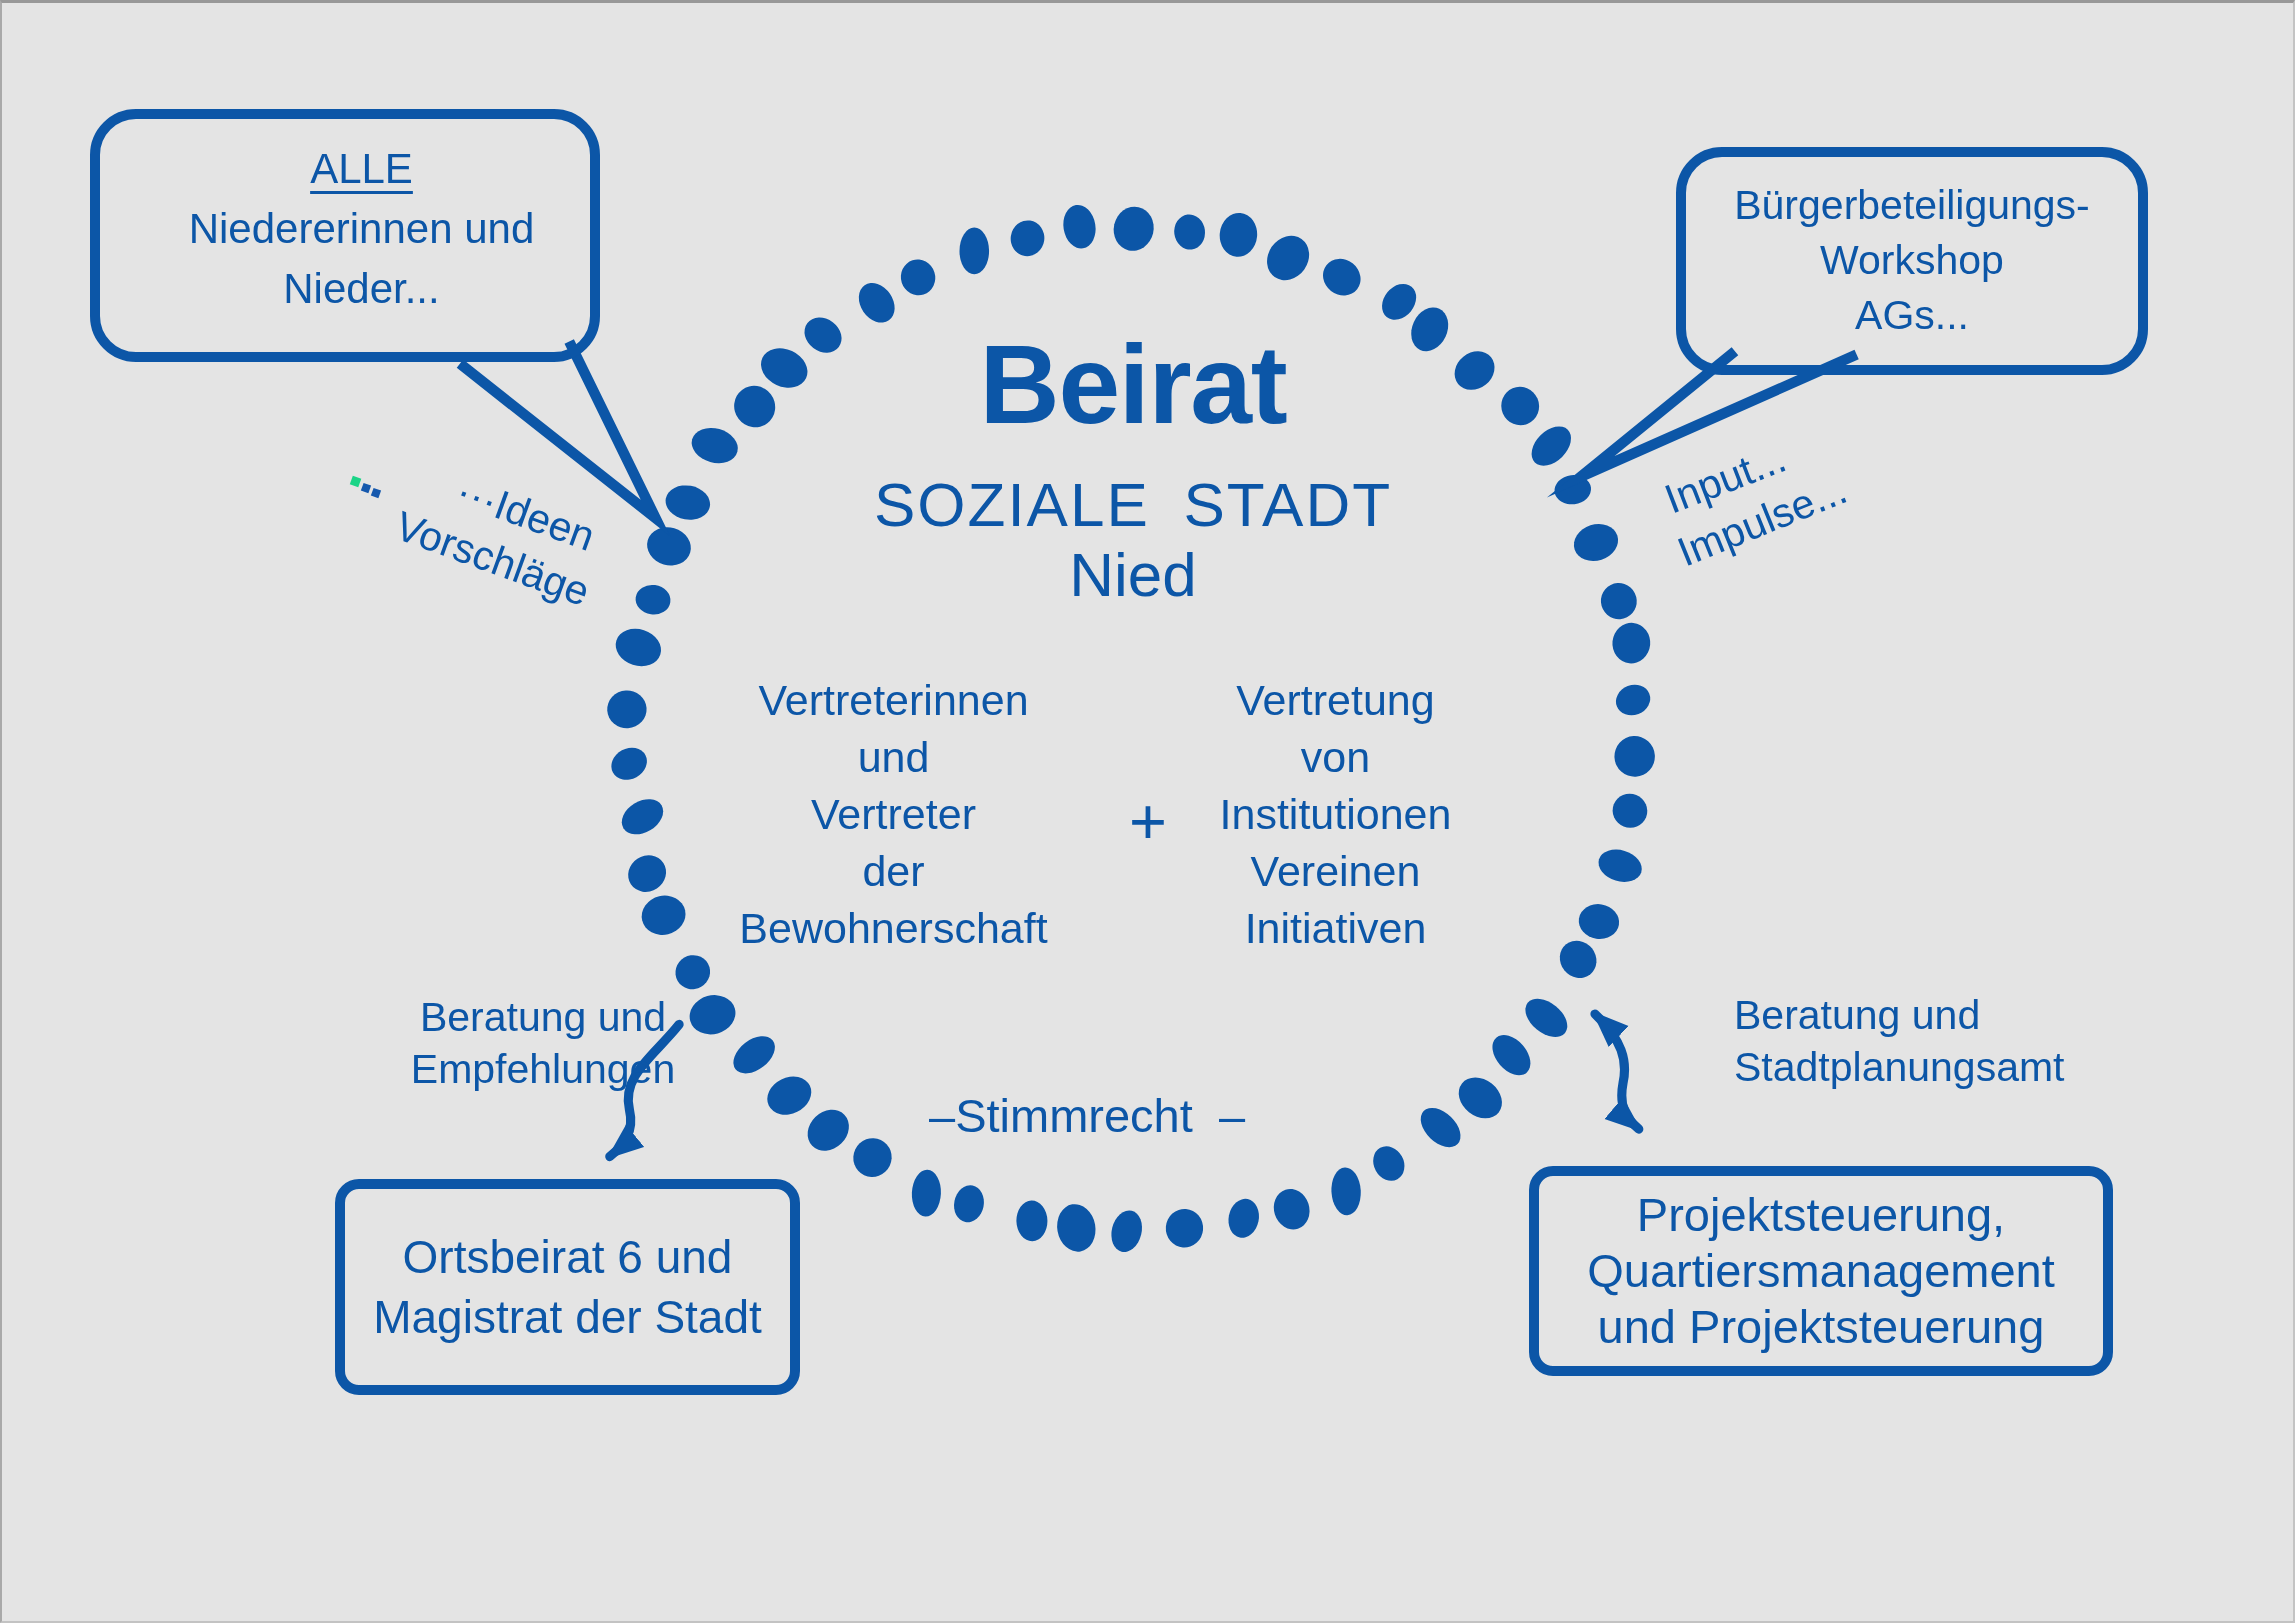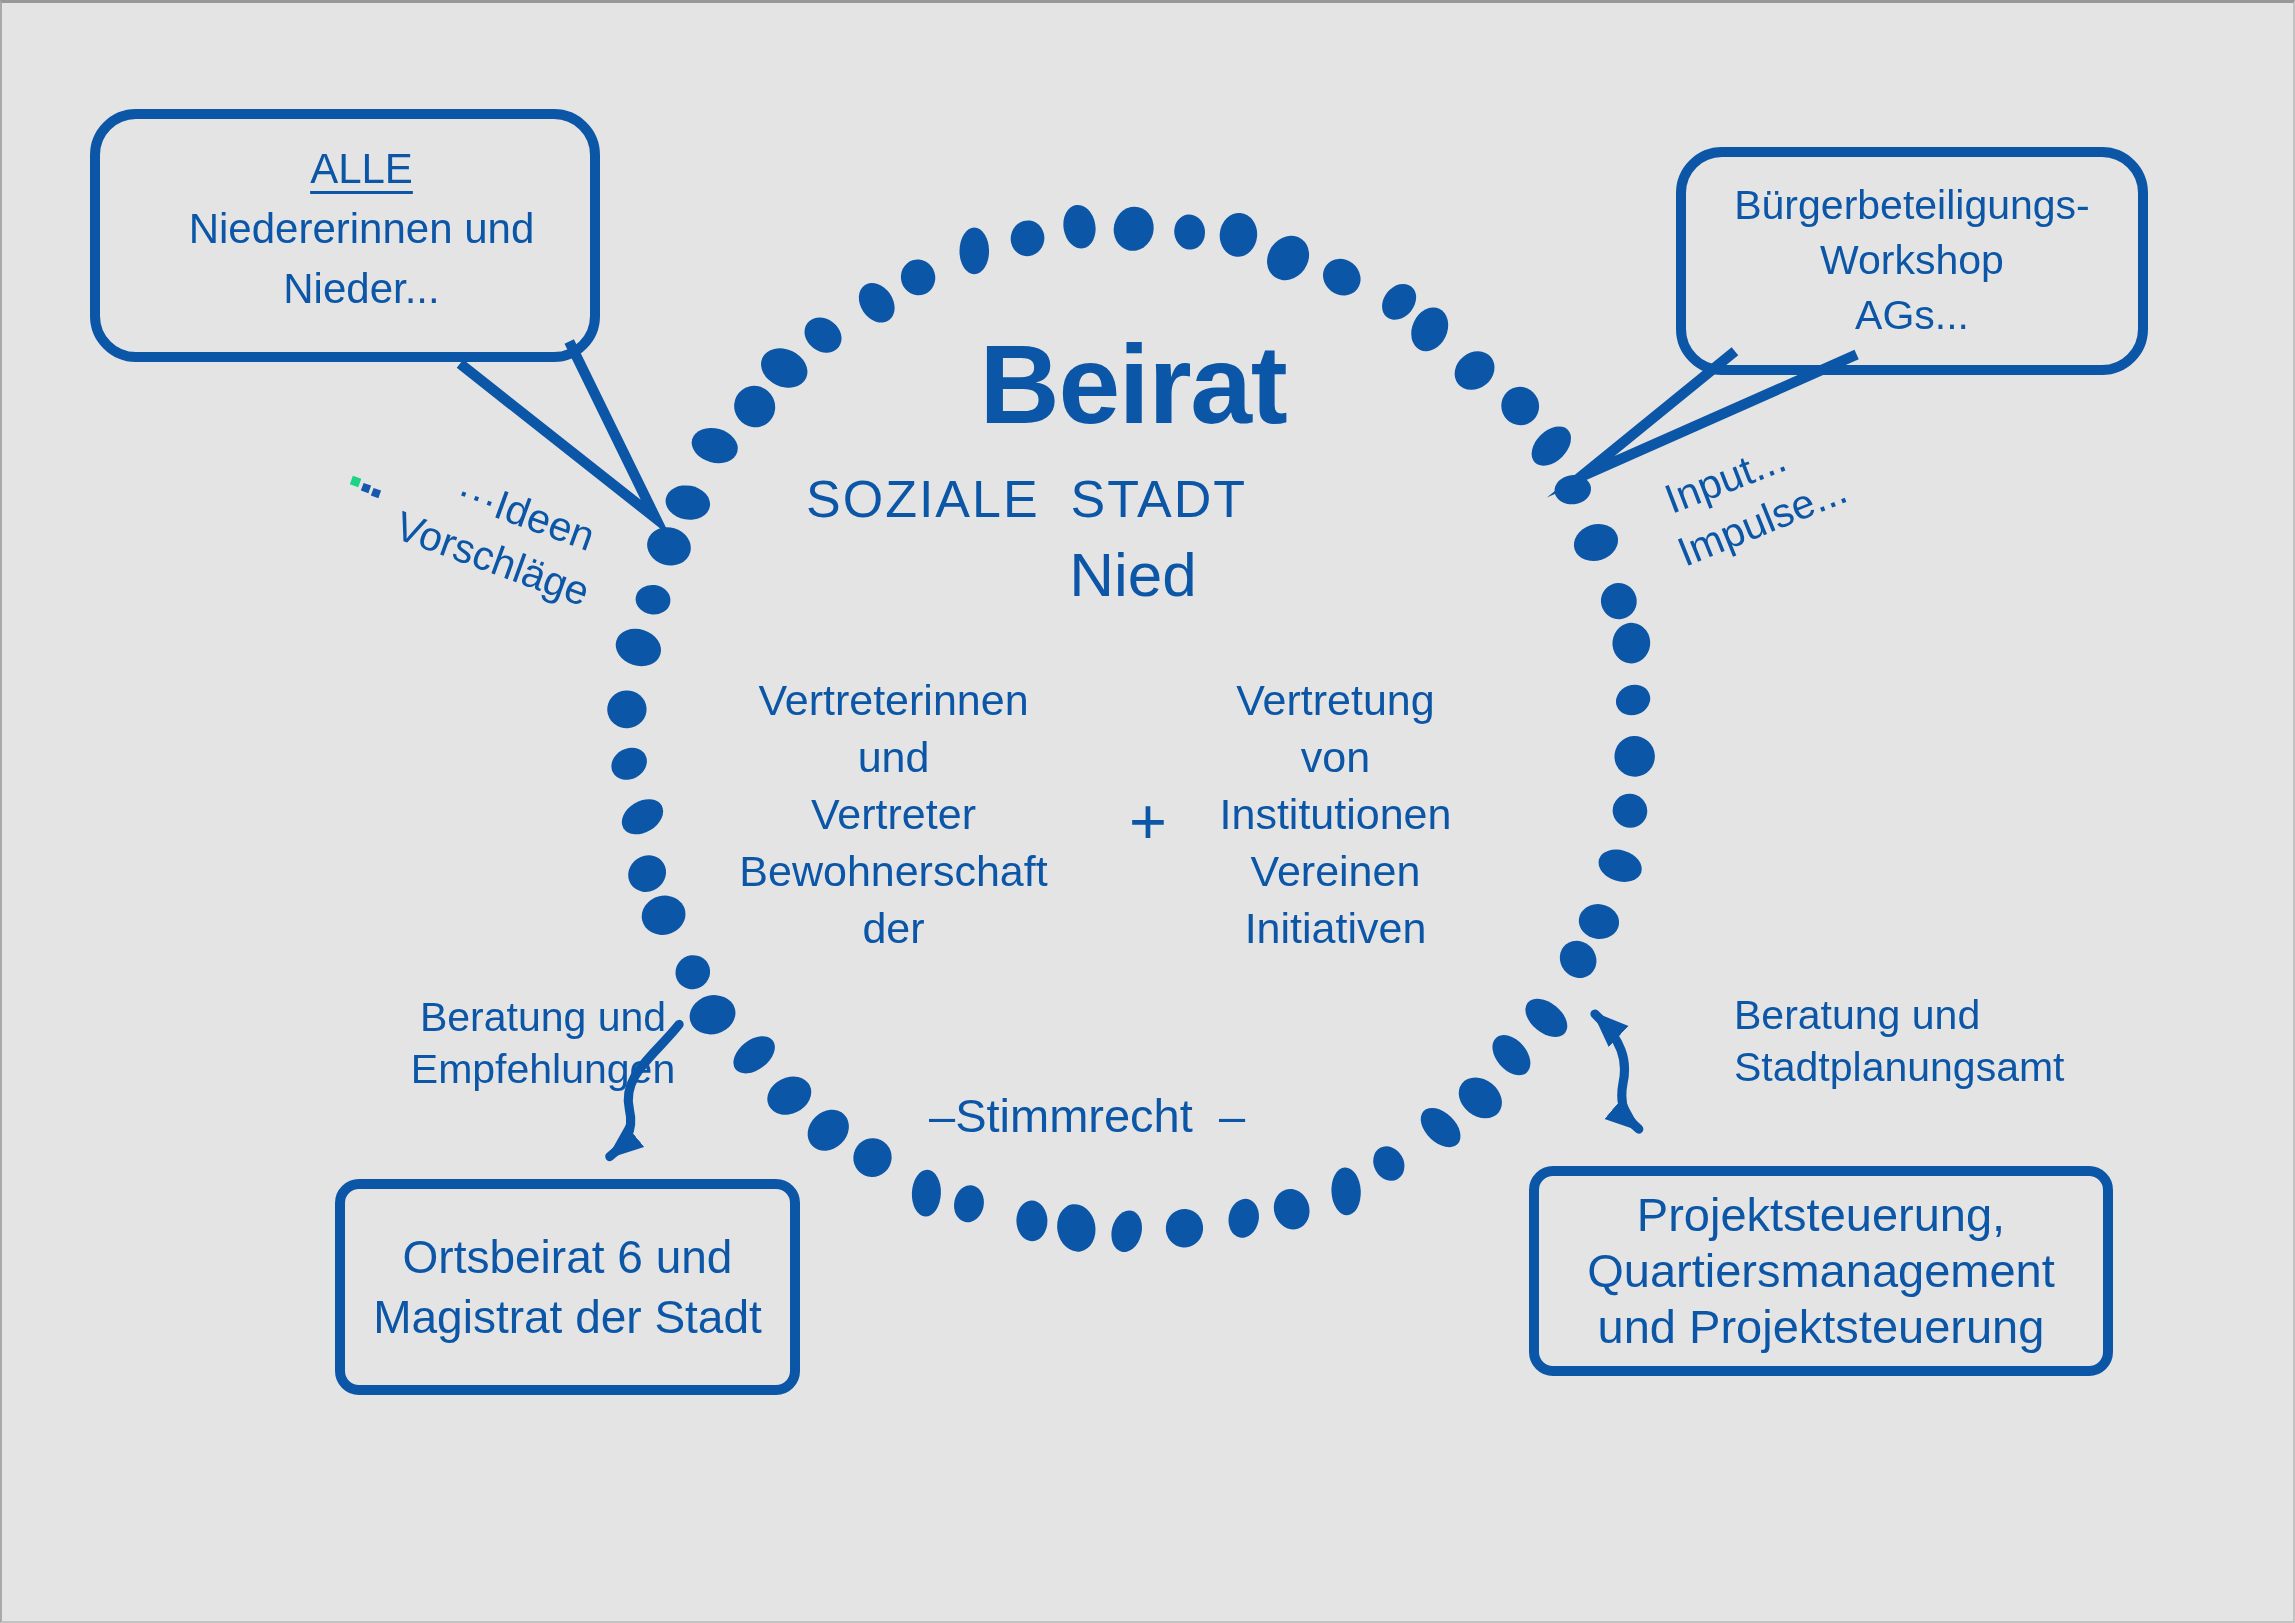--- a/index.html
+++ b/index.html
@@ -21,22 +21,22 @@
 
   
   .bbox{position:absolute;border:10.5px solid #0c56a7;border-radius:24px;
         display:flex;flex-direction:column;justify-content:center;align-items:center;text-align:center;}
   .bbox-bl{left:335px;top:1179px;width:445px;height:196px;font-size:46px;line-height:60px;}
   .bbox-br{left:1529px;top:1166px;width:564px;height:190px;font-size:47px;line-height:56px;}
 
   
   .t-beirat{position:absolute;left:806px;top:321px;width:654px;text-align:center;
             font-size:111px;font-weight:bold;letter-spacing:-1.3px;}
-  .t-soziale{position:absolute;left:806px;top:469px;width:654px;
-             font-size:52px;letter-spacing:2px;word-spacing:14.4px;}
+  .t-soziale{position:absolute;left:806px;top:469px;width:654px;text-align:center;
+             font-size:62px;letter-spacing:2px;word-spacing:14.4px;}
   .t-nied{position:absolute;left:806px;top:539px;width:654px;text-align:center;font-size:62px;}
 
   
   .col{position:absolute;top:672px;width:393px;text-align:center;font-size:43px;line-height:57px;}
   .col-left{left:697px;}
   .col-right{left:1139px;}
   .plus{position:absolute;left:1112px;top:785px;width:72px;height:72px;
         display:flex;align-items:center;justify-content:center;font-size:65px;}
   .stimm{position:absolute;left:929px;top:1088px;width:393px;text-align:left;
          font-size:47px;white-space:pre;}
@@ -157,22 +157,22 @@
 </div>
 
 <div class="t-beirat">Beirat</div>
 <div class="t-soziale">SOZIALE STADT</div>
 <div class="t-nied">Nied</div>
 
 <div class="col col-left">
   <div>Vertreterinnen</div>
   <div>und</div>
   <div>Vertreter</div>
+  <div>der</div>
   <div>Bewohnerschaft</div>
-  <div>der</div>
 </div>
 
 <div class="plus">+</div>
 
 <div class="col col-right">
   <div>Vertretung</div>
   <div>von</div>
   <div>Institutionen</div>
   <div>Vereinen</div>
   <div>Initiativen</div>

